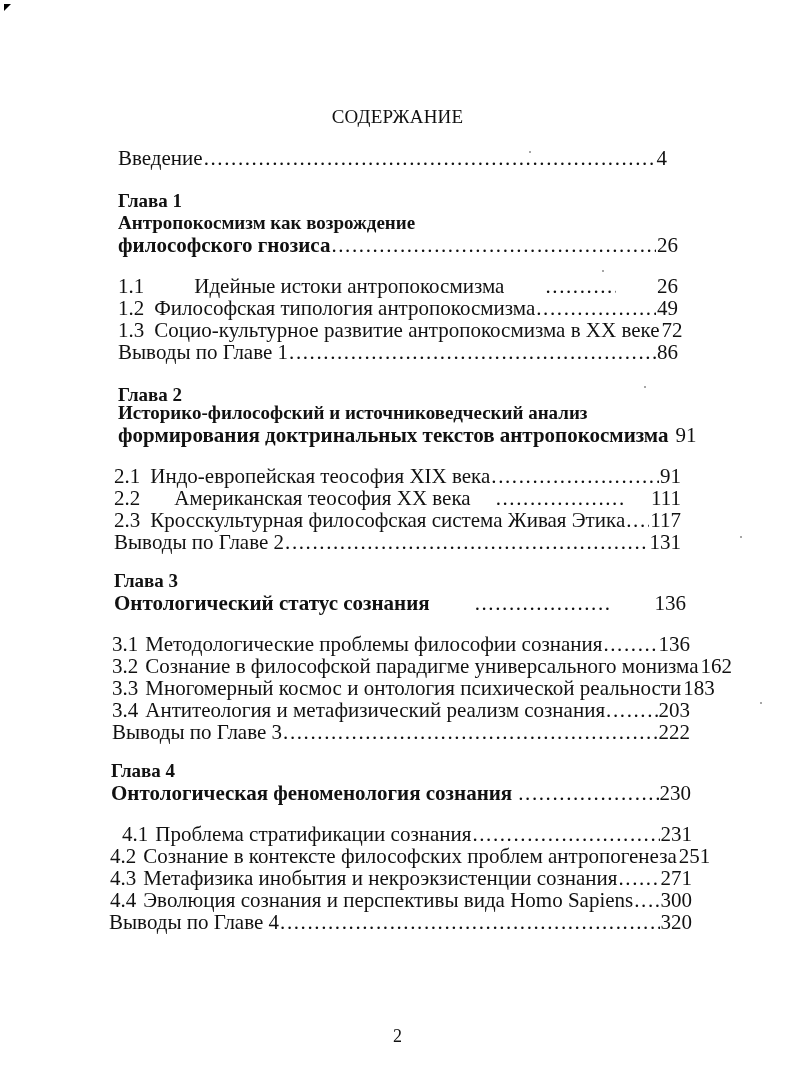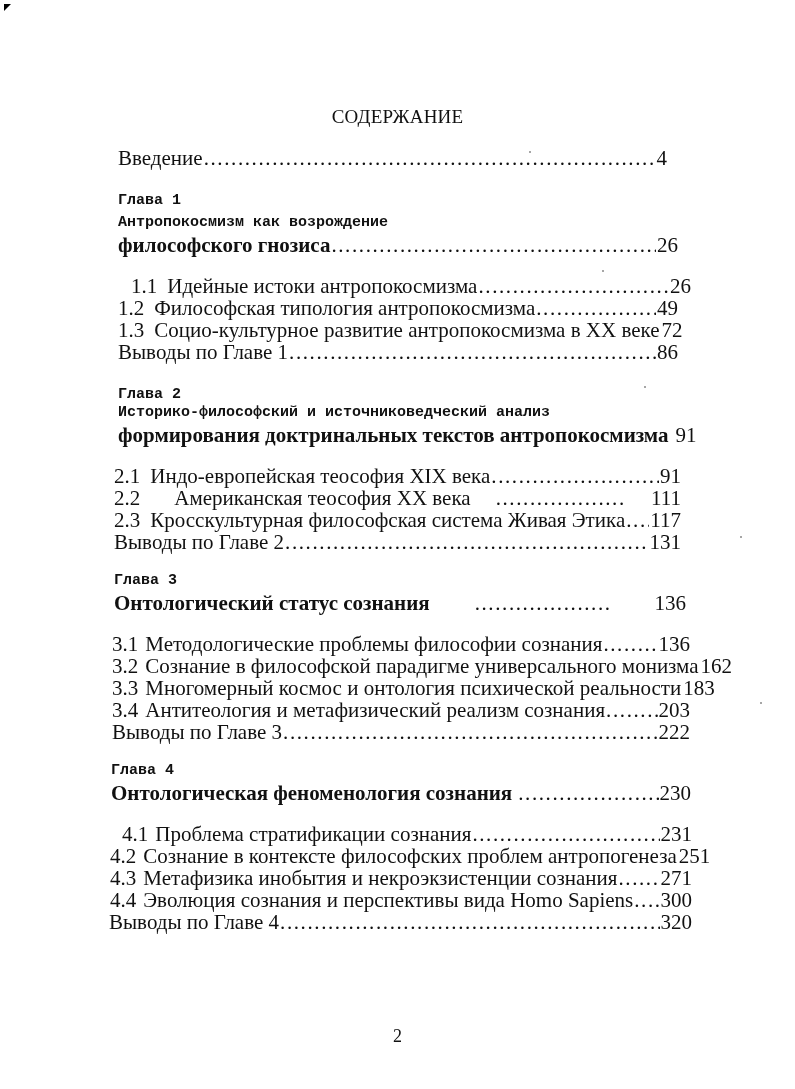--- a/index.html
+++ b/index.html
@@ -58,25 +58,24 @@
       margin: 0 1px;
       letter-spacing: 1.6px;
     }
     .row .leader::before {
       content: "................................................................................................................................................................................................................";
     }
     .row .page { flex: 0 0 auto; }
     .bold { font-weight: bold; }
     .heading-line {
       position: absolute;
-      font-size: 15px;
+      font-size: 19px;
       line-height: 22px;
       font-weight: bold;
       white-space: nowrap;
-      font-family: Liberation Mono, monospace;
     }
     .page-number {
       position: absolute;
       top: 1026px;
       left: 0;
       width: 795px;
       text-align: center;
       font-size: 18px;
     }
     .speck {
@@ -103,21 +102,21 @@
   </div>
 
   <div class="heading-line" style="top:190px; left:118px;">Глава 1</div>
   <div class="heading-line" style="top:212px; left:118px;">Антропокосмизм как возрождение</div>
   <div class="row bold" style="top:234px; left:118px; width:560px;">
     <span class="label">философского гнозиса</span>
     <span class="leader" style="font-weight:normal;"></span>
     <span class="page" style="font-weight:normal;">26</span>
   </div>
 
-  <div class="row" style="top:275px; left:131px; width:560px;">
+  <div class="row" style="top:275px; left:118px; width:560px;gap:40px;">
     <span class="num">1.1</span>
     <span class="label">Идейные истоки антропокосмизма</span>
     <span class="leader"></span>
     <span class="page">26</span>
   </div>
   <div class="row" style="top:297px; left:118px; width:560px;">
     <span class="num">1.2</span>
     <span class="label">Философская типология антропокосмизма</span>
     <span class="leader"></span>
     <span class="page">49</span>

